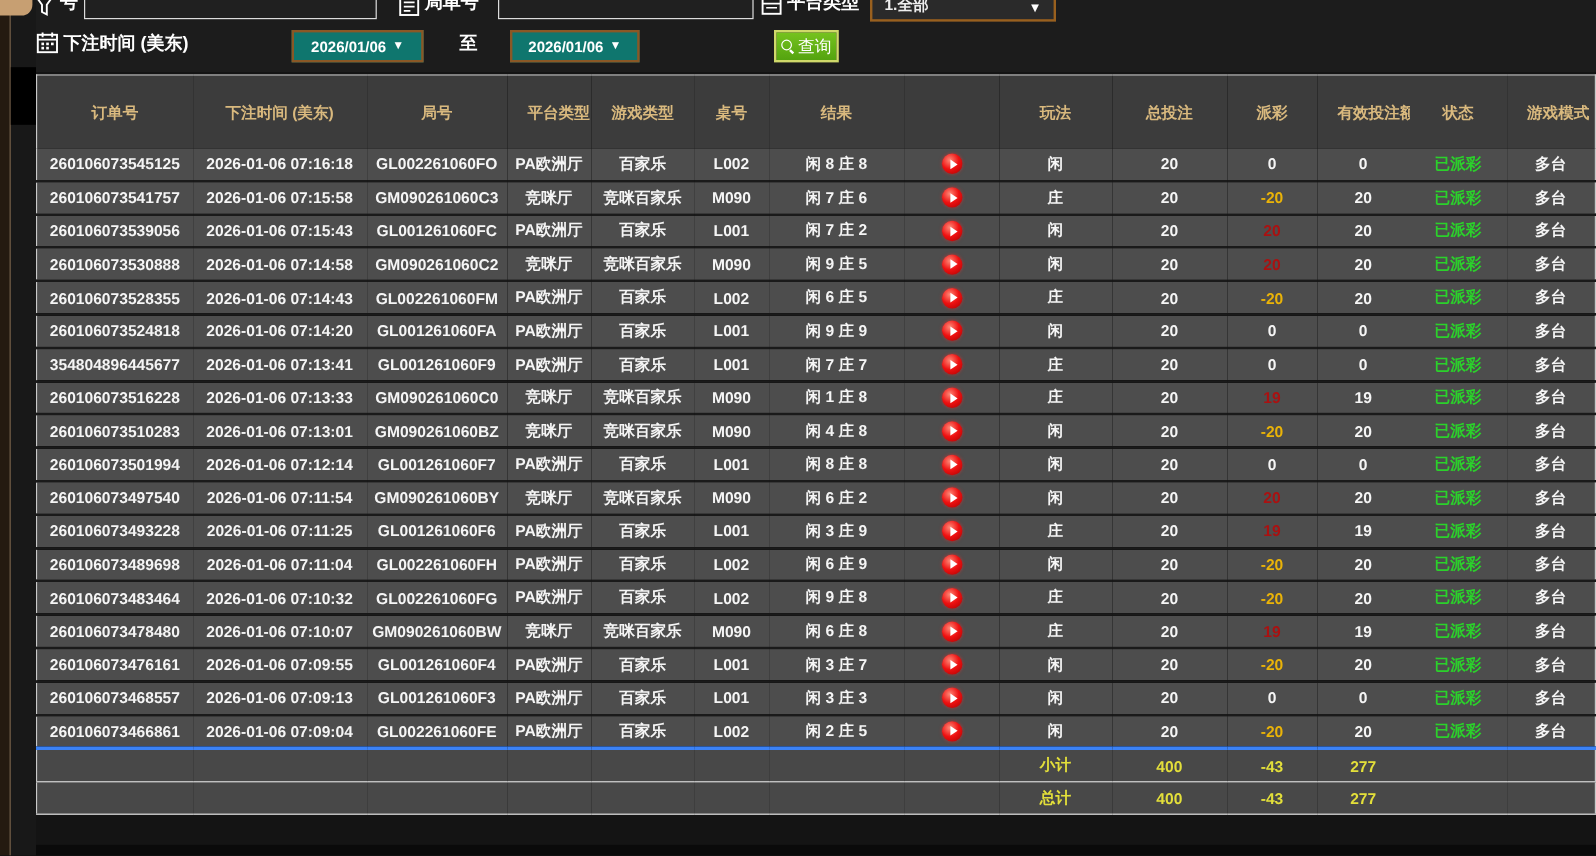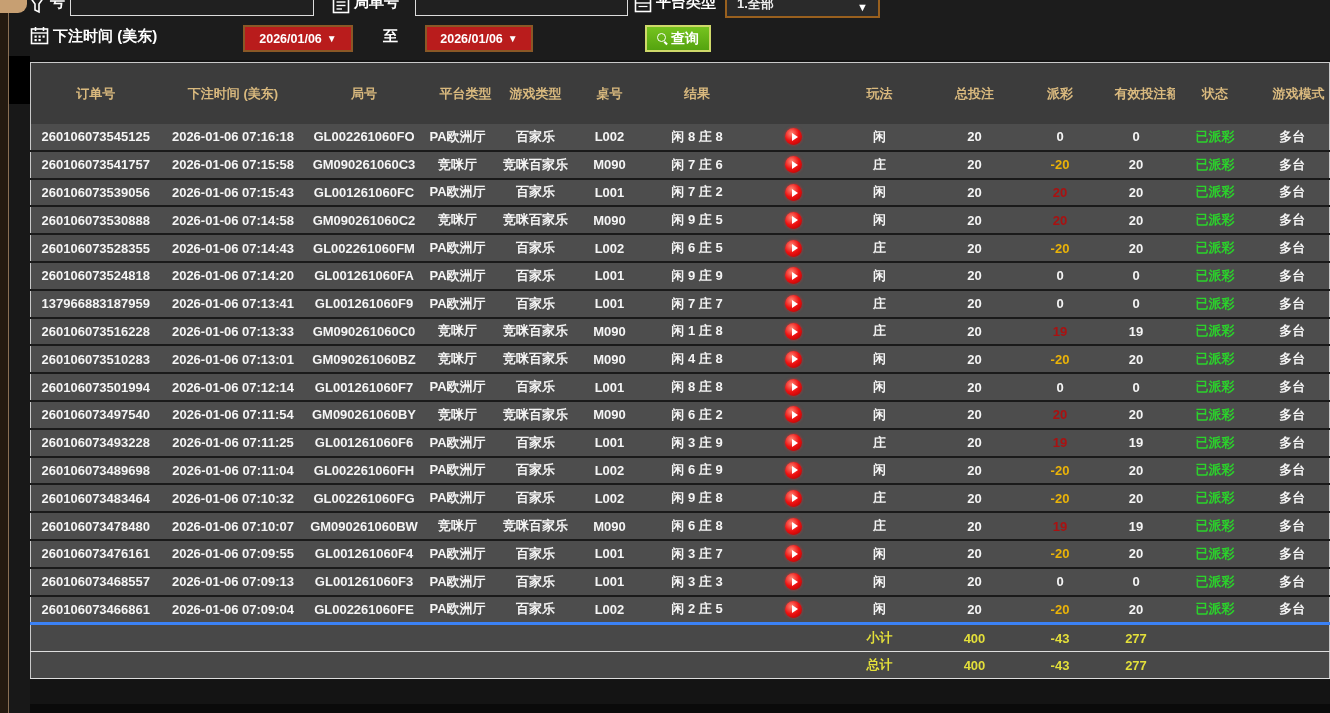--- a/index.html
+++ b/index.html
@@ -28,28 +28,28 @@
   #input1{left:40px;top:-14px;width:244px;}
   #icon-form{left:302px;top:-4px;}
   #label2{left:324px;top:-7px;}
   #input2{left:385px;top:-14px;width:213px;}
   #icon-card{left:604px;top:-4px;}
   #label3{left:626px;top:-7px;}
   .f-select{position:absolute;left:695px;top:-10px;width:155px;height:28px;background:#2a2a2a;border:2px solid #99601e;box-sizing:border-box;color:#eee;font-size:13px;font-weight:bold;display:flex;align-items:flex-end;padding:0 10px 3px 10px;cursor:pointer;}
   .f-select .arrow{margin-left:auto;font-size:11px;color:#fff;}
   #icon-cal{left:0px;top:26px;}
   #label-time{left:23px;top:27px;}
-  .date-box{position:absolute;top:25px;height:27px;background:#b91c1c;border:2px solid #8a5826;box-sizing:border-box;color:#fff;font-size:12.5px;font-weight:bold;display:flex;align-items:center;justify-content:center;gap:5px;cursor:pointer;}
+  .date-box{position:absolute;top:25px;height:27px;background:#0f766e;border:2px solid #8a5826;box-sizing:border-box;color:#fff;font-size:12.5px;font-weight:bold;display:flex;align-items:center;justify-content:center;gap:5px;cursor:pointer;}
   #date-from{left:213px;width:110px;}
   #label-to{left:353px;top:27px;}
   #date-to{left:395px;width:108px;}
   .date-box .arrow{font-size:10px;}
-  .query-btn{position:absolute;left:615px;top:25px;width:66px;height:27px;box-sizing:border-box;
+  .query-btn{position:absolute;left:615px;top:25px;width:54px;height:27px;box-sizing:border-box;
     background:linear-gradient(#76c31f,#54a30f);border:2px solid #cfd96a;
-    color:#fff;font-size:14px;font-weight:bold;display:flex;align-items:center;justify-content:center;gap:3px;cursor:pointer;padding:0;}
+    color:#fff;font-size:14px;font-weight:normal;display:flex;align-items:center;justify-content:center;gap:3px;cursor:pointer;padding:0;}
   .mag{width:11px;height:11px;position:relative;display:inline-block;}
   .mag::before{content:"";position:absolute;left:0;top:0;width:7px;height:7px;border:1.6px solid #fff;border-radius:50%;}
   .mag::after{content:"";position:absolute;left:8px;top:8px;width:4px;height:1.8px;background:#fff;transform:rotate(45deg);transform-origin:0 0;}
 
   
   .grid-wrap{position:absolute;left:30px;top:62px;width:1299px;}
   table{border-collapse:collapse;table-layout:fixed;width:1299px;border:1px solid #c9c9c9;}
   col.c0{width:130px}col.c1{width:145px}col.c2{width:117px}col.c3{width:70px}
   col.c4{width:86px}col.c5{width:62px}col.c6{width:113px}col.c7{width:79px}
   col.c8{width:94px}col.c9{width:96px}col.c10{width:75px}col.c11{width:77px}
@@ -267,21 +267,21 @@
           <td>闲 9 庄 9</td>
           <td><span class="play-icon"></span></td>
           <td>闲</td>
           <td>20</td>
           <td class="">0</td>
           <td>0</td>
           <td class="status">已派彩</td>
           <td>多台</td>
         </tr>
         <tr>
-          <td>137966883187959</td>
+          <td>354804896445677</td>
           <td>2026-01-06 07:13:41</td>
           <td>GL001261060F9</td>
           <td>PA欧洲厅</td>
           <td>百家乐</td>
           <td>L001</td>
           <td>闲 7 庄 7</td>
           <td><span class="play-icon"></span></td>
           <td>庄</td>
           <td>20</td>
           <td class="">0</td>

